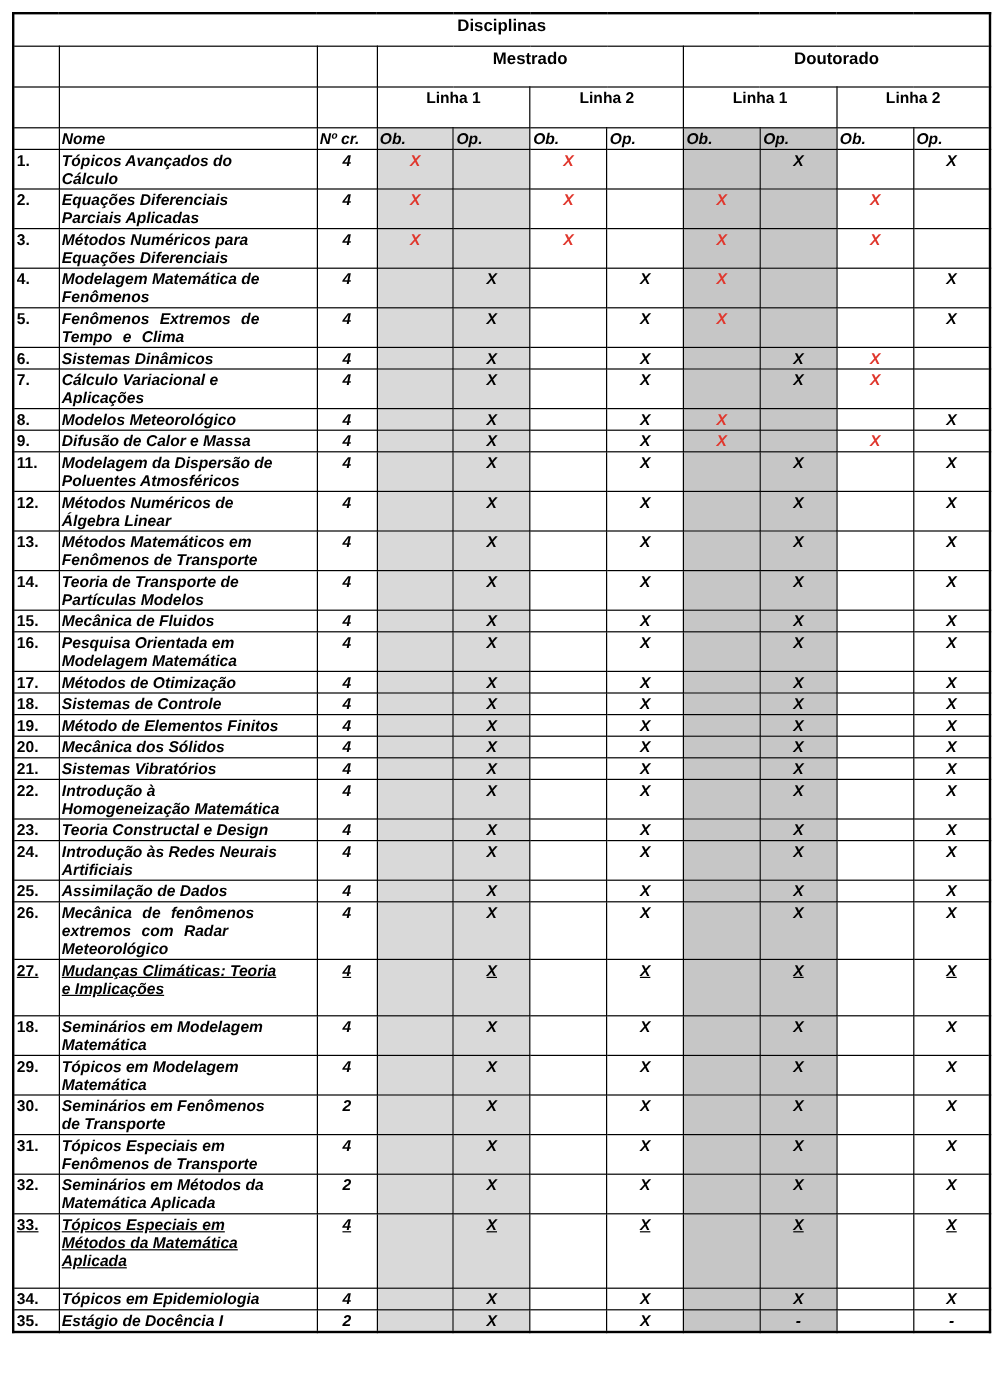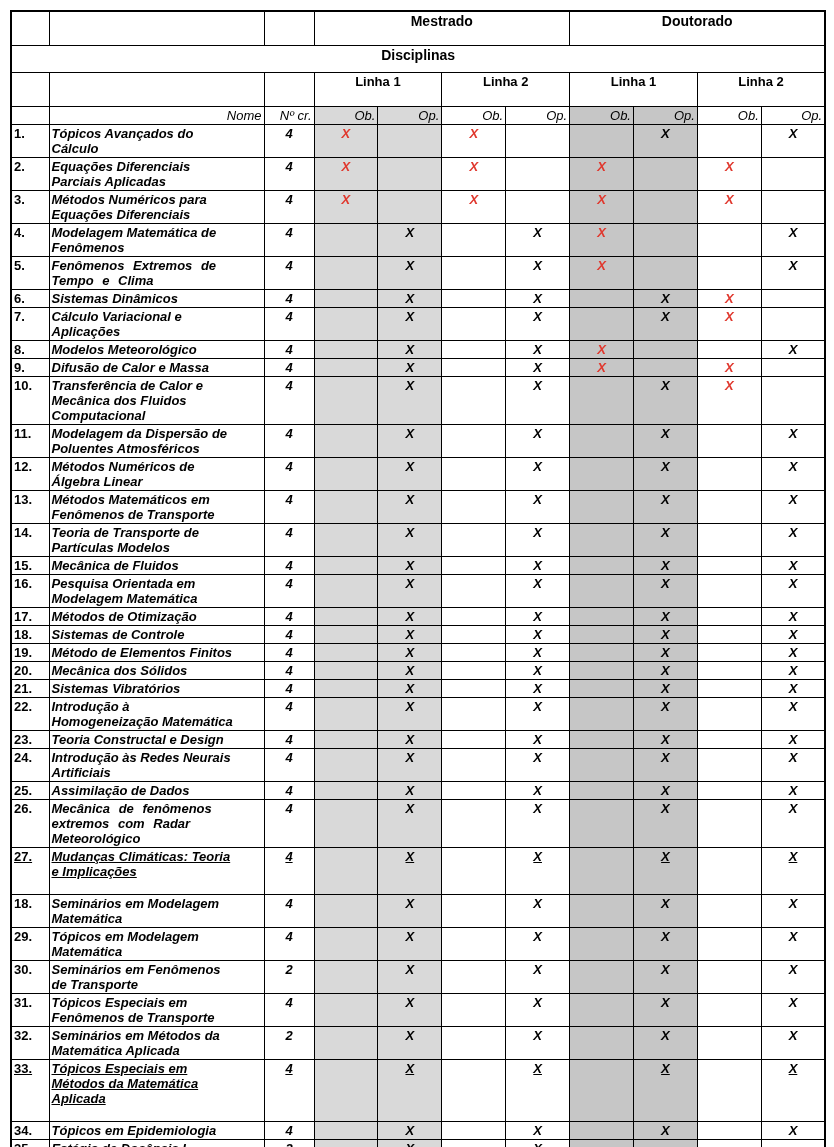--- a/index.html
+++ b/index.html
@@ -45,22 +45,22 @@
   .group-cell,.sub-cell{
     text-align:center;
     font-weight:bold;
     font-size:14px;
     height:34px;
     vertical-align:middle;
     padding-bottom:10px;
   }
   .sub-cell{font-size:13px;}
   .colhead{
-    text-align:right;
-    font-weight:normal;
+    text-align:left;
+    font-weight:bold;
     font-style:italic;
     font-size:13px;
     height:17px;
     vertical-align:middle;
   }
   .shade-l{background:var(--shade-l);}
   .shade-d{background:var(--shade-d);}
 
   td.num{
     font-weight:bold;
@@ -111,28 +111,28 @@
         <col class="c-mark">
         <col class="c-mark">
         <col class="c-mark">
       <col class="c-mark">
         <col class="c-mark">
         <col class="c-mark">
         <col class="c-mark">
     </colgroup>
     <thead>
       <tr>
+        <td class="title-cell" colspan="11">Disciplinas</td>
+      </tr>
+      <tr>
         <td class="group-cell"></td>
         <td class="group-cell"></td>
         <td class="group-cell"></td>
         <td class="group-cell" colspan="4">Mestrado</td>
         <td class="group-cell" colspan="4">Doutorado</td>
-      </tr>
-      <tr>
-        <td class="title-cell" colspan="11">Disciplinas</td>
       </tr>
       <tr>
         <td class="sub-cell"></td>
         <td class="sub-cell"></td>
         <td class="sub-cell"></td>
         <td class="sub-cell" colspan="2">Linha 1</td>
         <td class="sub-cell" colspan="2">Linha 2</td>
         <td class="sub-cell" colspan="2">Linha 1</td>
         <td class="sub-cell" colspan="2">Linha 2</td>
       </tr>
@@ -267,35 +267,20 @@
           <td class="cr">4</td>
           <td class="mark shade-l"></td>
           <td class="mark shade-l">X</td>
           <td class="mark"></td>
           <td class="mark">X</td>
           <td class="mark shade-d red">X</td>
           <td class="mark shade-d"></td>
           <td class="mark  red">X</td>
           <td class="mark"></td>
         </tr>
-        <tr data-row="10">
-          <td class="num">10.</td>
-          <td class="name">Transferência de Calor e
-Mecânica dos Fluidos
-Computacional</td>
-          <td class="cr">4</td>
-          <td class="mark shade-l"></td>
-          <td class="mark shade-l">X</td>
-          <td class="mark"></td>
-          <td class="mark">X</td>
-          <td class="mark shade-d"></td>
-          <td class="mark shade-d">X</td>
-          <td class="mark  red">X</td>
-          <td class="mark"></td>
-        </tr>
         <tr data-row="11">
           <td class="num">11.</td>
           <td class="name">Modelagem da Dispersão de
 Poluentes Atmosféricos</td>
           <td class="cr">4</td>
           <td class="mark shade-l"></td>
           <td class="mark shade-l">X</td>
           <td class="mark"></td>
           <td class="mark">X</td>
           <td class="mark shade-d"></td>

